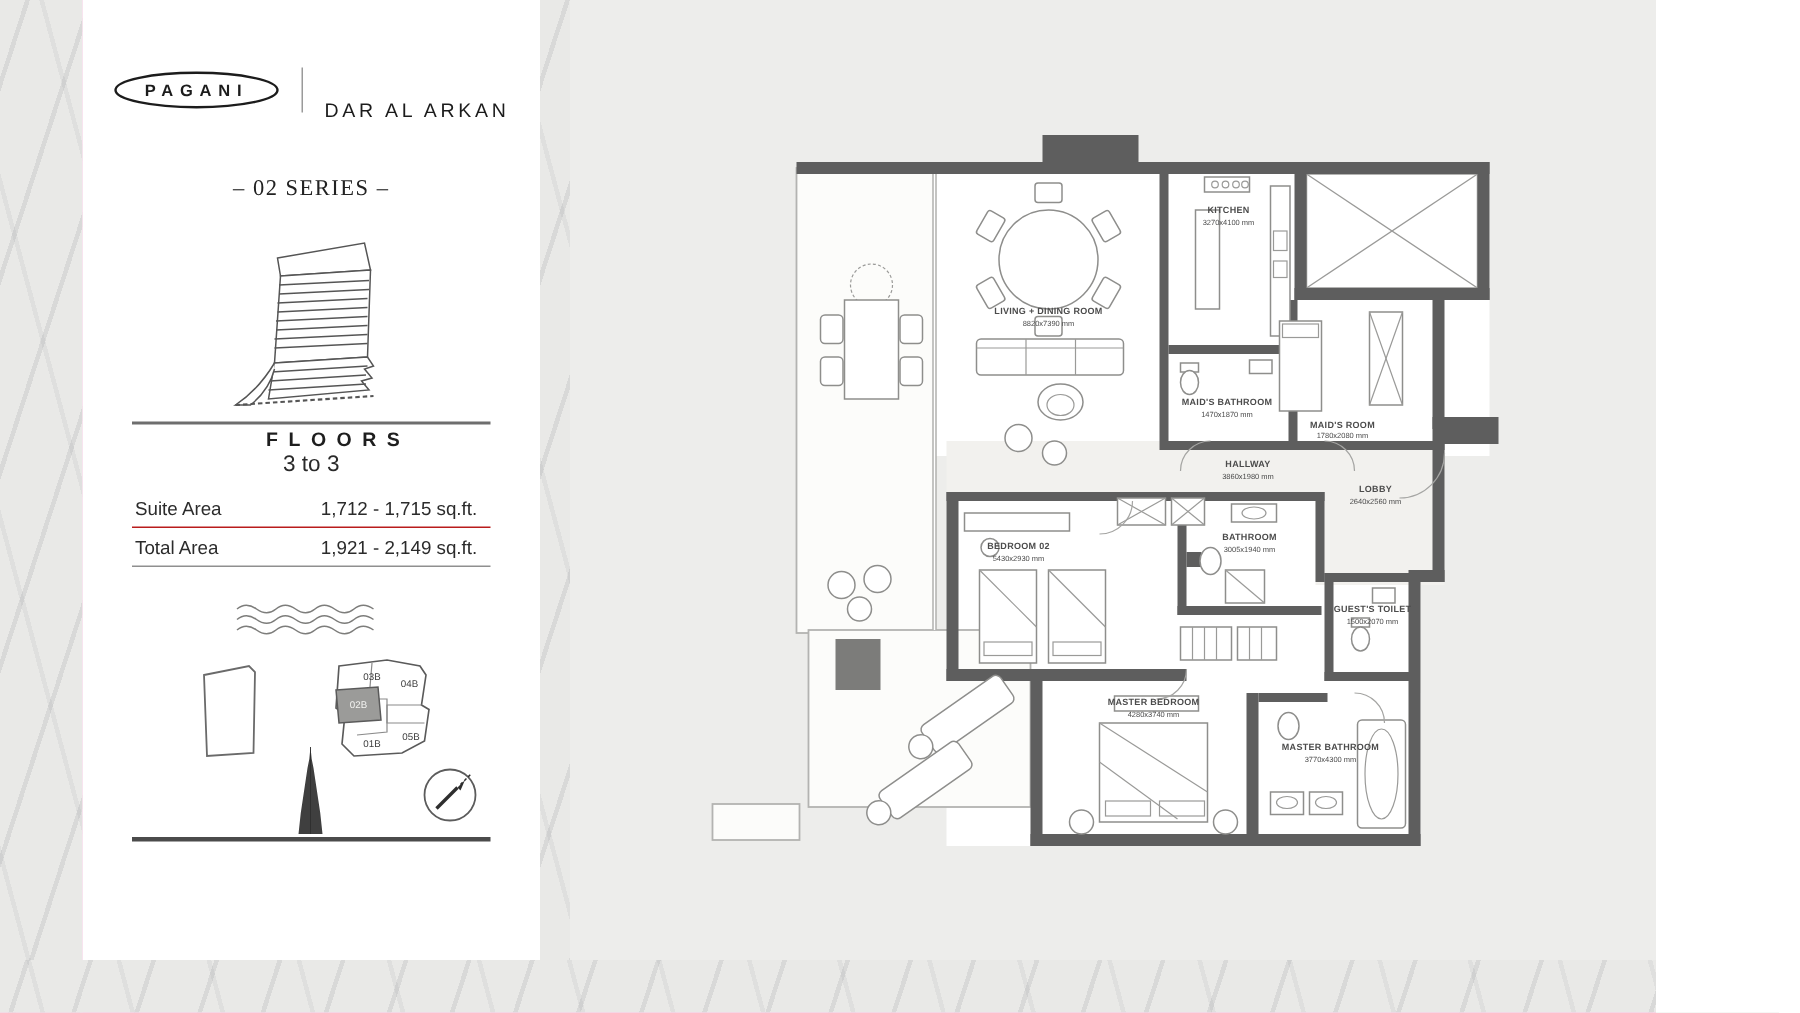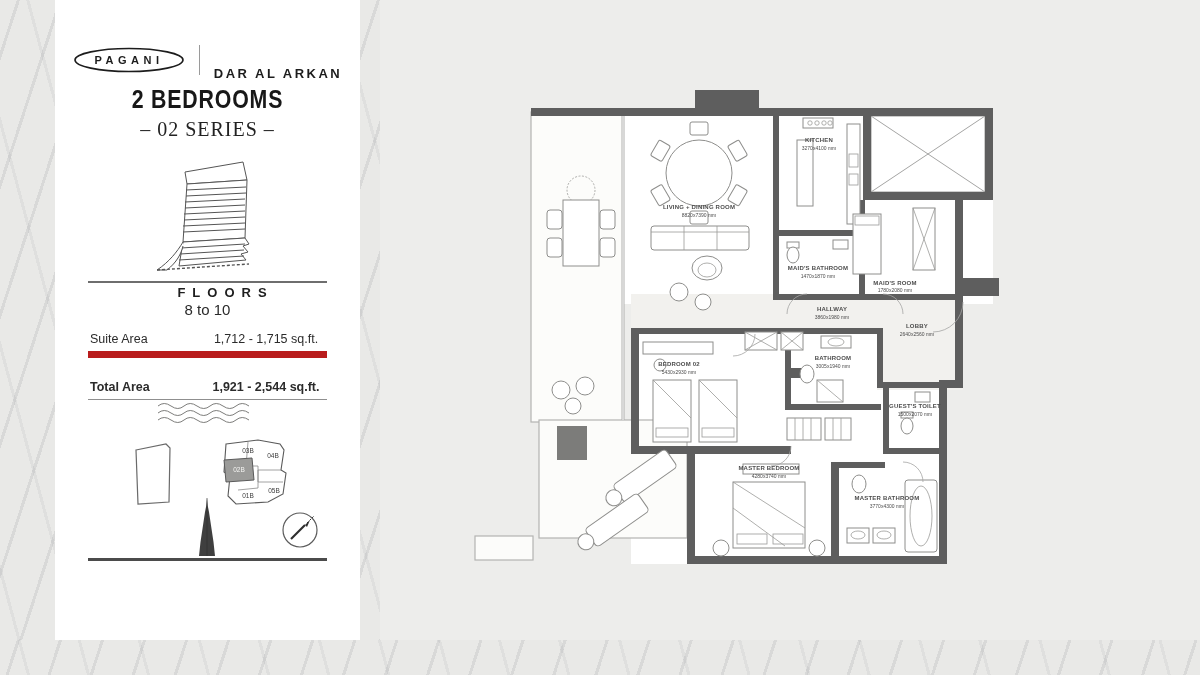--- a/index.html
+++ b/index.html
@@ -1,48 +1,48 @@
 <!DOCTYPE html>
 <html><head>
 <meta charset="utf-8">
 <style>
   * { margin:0; padding:0; box-sizing:border-box; }
   body { font-family:"Liberation Sans", sans-serif; }
-  .page { position:relative; width:1200px; height:675px; overflow:hidden;
+  .page { position:relative; width:1104px; height:675px; overflow:hidden;
           background-color:#f9a8d4; }
   .marble {
     background-color:#e9e9e7;
     background-image:
       repeating-linear-gradient(108deg, rgba(255,255,255,0) 0 16px, rgba(130,132,138,.16) 16px 19px, rgba(255,255,255,0) 19px 40px),
       repeating-linear-gradient(75deg, rgba(255,255,255,0) 0 26px, rgba(150,152,158,.12) 26px 29px, rgba(255,255,255,0) 29px 58px);
   }
   .strip-left   { position:absolute; left:0; top:0; width:55px; height:675px; }
   .strip-bottom { position:absolute; left:0; top:640px; width:1200px; height:35px; }
   .strip-gap    { position:absolute; left:360px; top:0; width:20px; height:640px; }
   .plan-bg { position:absolute; left:380px; top:0; width:820px; height:640px; background:#ededeb; }
   .card { position:absolute; left:55px; top:0; width:305px; height:640px; background:#ffffff; }
 
   
   .logo-row { position:absolute; top:38px; left:0; width:100%; display:flex; align-items:center; justify-content:center; gap:14px; }
   .logo-divider { width:1px; height:30px; background:#9a9a9a; }
-  .dar-text { font-size:13px; font-weight:bold; letter-spacing:2.5px; color:#1c1c1c;margin-top:28px; }
+  .dar-text { font-size:13px; font-weight:normal; letter-spacing:2.5px; color:#1c1c1c;margin-top:28px; }
   .title { position:absolute; top:84px; left:0; width:100%; text-align:center;
            font-size:26px; font-weight:bold; color:#181818; letter-spacing:1px; }
   .title span { display:inline-block; transform:scaleX(.82); transform-origin:center; }
   .series { position:absolute; top:118px; left:0; width:100%; text-align:center;
-            font-family:"Liberation Serif", serif; font-size:20px; color:#222; letter-spacing:1px; }
+            font-family:"Liberation Serif", serif; font-size:15px; color:#222; letter-spacing:1px; }
   .bldg { position:absolute; top:150px; left:0; width:100%; display:flex; justify-content:center; }
   .rule { position:absolute; left:33px; width:239px; background:#9b9b9b; height:1px; }
   .rule.base { top:281px; background:#6e6e6e; height:2px; }
   .floors-label { position:absolute; top:285px; left:0; width:100%; text-align:center;
                   font-size:13px; font-weight:bold; letter-spacing:7px; color:#1e1e1e; text-indent:7px;padding-left:29px; }
   .floors-value { position:absolute; top:301px; left:0; width:100%; text-align:center; font-size:15px; color:#2a2a2a; }
   .area-table { position:absolute; top:326px; left:33px; width:239px; font-size:12.5px; color:#2b2b2b; }
-  .area-row { display:flex; justify-content:space-between; padding:6px 2px 5px 2px; border-bottom:7px solid #b91c1c; }
-  .area-row:last-child { border-bottom:1px solid #8f8f8f; font-weight:bold;margin-top:16px; }
+  .area-row { display:flex; justify-content:space-between; padding:6px 2px 5px 2px; border-bottom:1px solid #b91c1c; }
+  .area-row:last-child { border-bottom:1px solid #8f8f8f; font-weight:normal; }
   .area-row .val { width:118px; text-align:center; }
   .waves { position:absolute; top:402px; left:0; width:100%; display:flex; justify-content:center; }
   .siteplan { position:absolute; top:436px; left:0; width:100%; display:flex; justify-content:center; }
   .tower { position:absolute; top:498px; left:138px; }
   .compass { position:absolute; top:510px; left:225px; }
   .ground { position:absolute; top:558px; left:33px; width:239px; height:3px; background:#4b4b4b; }
 
   
   .plan { position:absolute; left:455px; top:78px; }
   .plan text { font-family:"Liberation Sans", sans-serif; fill:#4c4c4c; }
@@ -69,21 +69,20 @@
 
     <div class="logo-row">
       <svg width="112" height="26" viewBox="0 0 112 26">
         <ellipse cx="56" cy="13" rx="54" ry="11.5" fill="none" stroke="#1c1c1c" stroke-width="1.6"></ellipse>
         <text x="56" y="17" text-anchor="middle" font-size="11" font-weight="bold" letter-spacing="4.5" fill="#1c1c1c">PAGANI</text>
       </svg>
       <div class="logo-divider"></div>
       <div class="dar-text">DAR AL ARKAN</div>
     </div>
 
-    <div class="title"><span>2 BEDROOMS</span></div>
     <div class="series">– 02 SERIES –</div>
 
     <div class="bldg">
       <svg width="170" height="128" viewBox="0 0 170 128">
         <g stroke="#555" stroke-width="1" fill="none">
           <polygon points="62,22 120,12 124,30 64,34" fill="#fff"></polygon>
           <path d="M64,34 L124,30 L122,88 L60,92 Z" fill="#fff"></path>
           <line x1="63" y1="40" x2="123" y2="37"></line>
             <line x1="63" y1="46" x2="123" y2="43"></line>
           <line x1="62" y1="52" x2="122" y2="49"></line>
@@ -97,30 +96,30 @@
             <line x1="57" y1="104" x2="121" y2="100"></line>
           <line x1="56" y1="110" x2="121" y2="106"></line>
           <path d="M60,92 C54,102 46,112 34,120 L44,120 C54,112 58,104 60,96" fill="#fff"></path>
           <path d="M34,120 L126,114" stroke-width="1.4" stroke-dasharray="3,2"></path>
         </g>
       </svg>
     </div>
 
     <div class="rule base"></div>
     <div class="floors-label">FLOORS</div>
-    <div class="floors-value">8 to 10</div>
+    <div class="floors-value">3 to 3</div>
 
     <div class="area-table">
       <div class="area-row">
         <span>Suite Area</span>
         <span class="val">1,712 - 1,715 sq.ft.</span>
       </div>
       <div class="area-row">
         <span>Total Area</span>
-        <span class="val">1,921 - 2,544 sq.ft.</span>
+        <span class="val">1,921 - 2,149 sq.ft.</span>
       </div>
     </div>
 
     <div class="waves">
       <svg width="104" height="24" viewBox="0 0 104 24">
         <g fill="none" stroke="#7d7d7b" stroke-width="1">
           <path d="M2,4 q6,-5 13,0 t13,0 t13,0 t13,0 t13,0 t13,0 t13,0"></path>
           <path d="M2,11 q6,-5 13,0 t13,0 t13,0 t13,0 t13,0 t13,0 t13,0"></path>
           <path d="M2,18 q6,-5 13,0 t13,0 t13,0 t13,0 t13,0 t13,0 t13,0"></path>
         </g>

